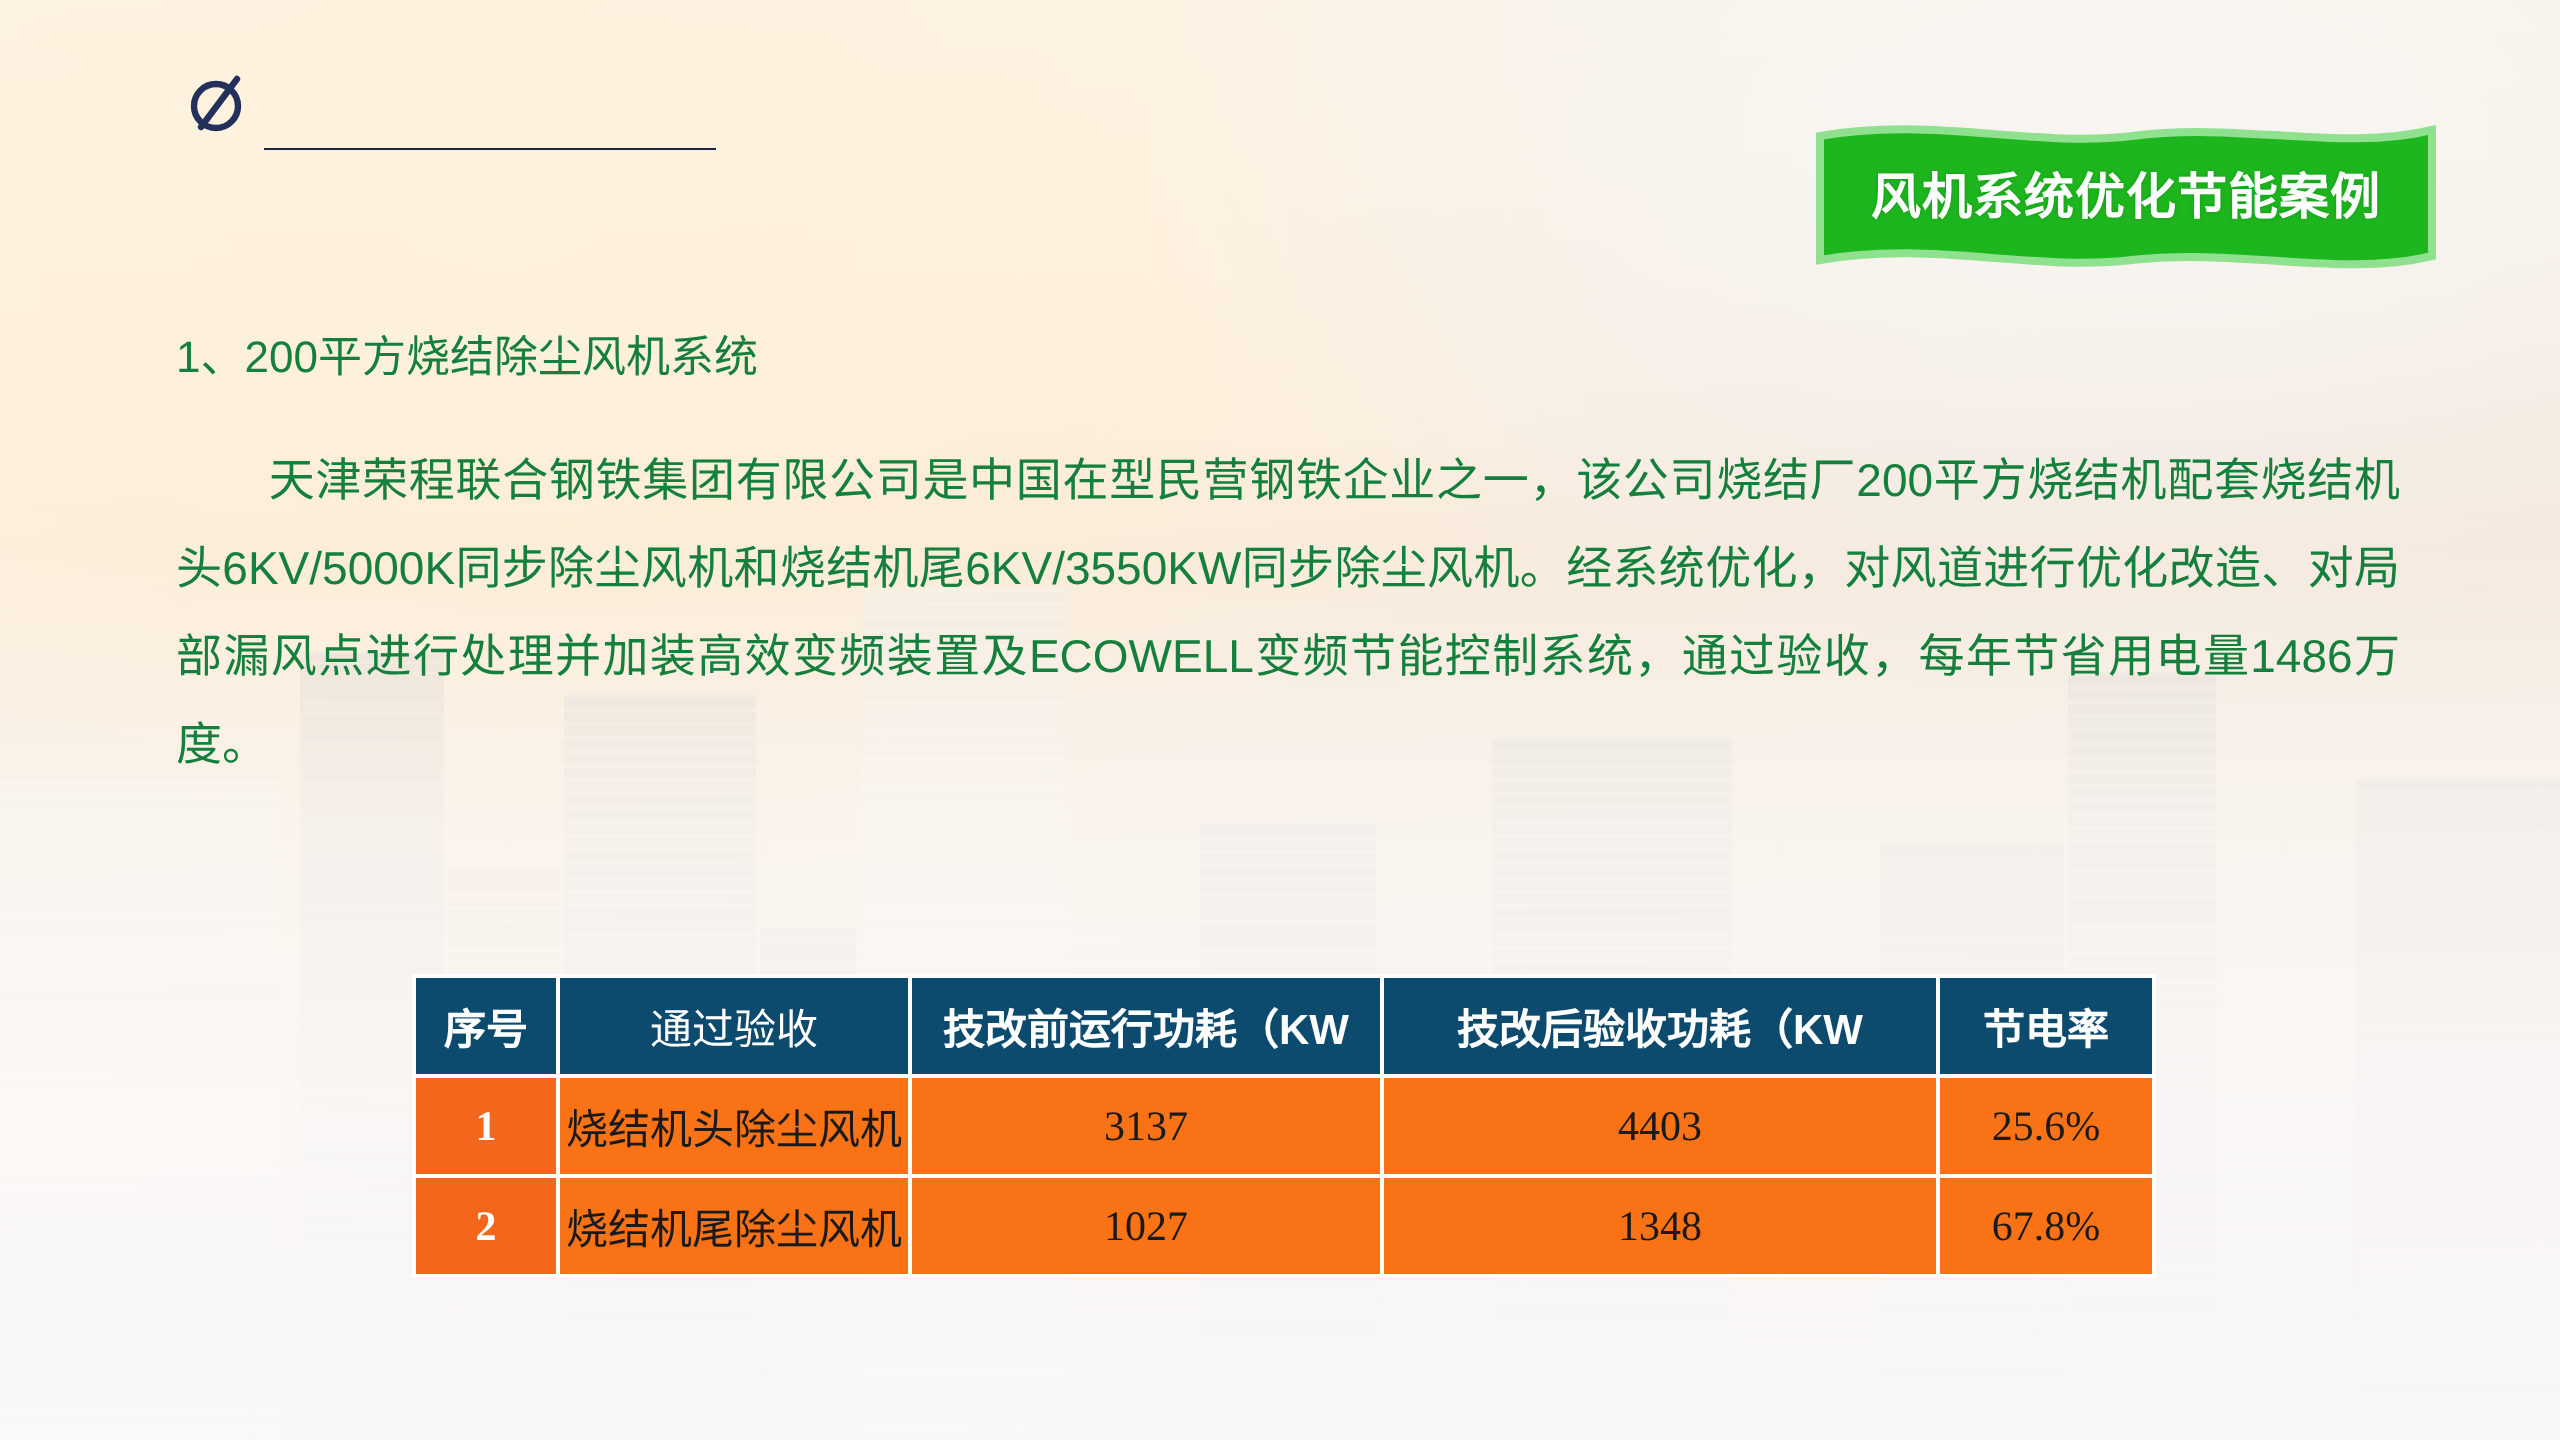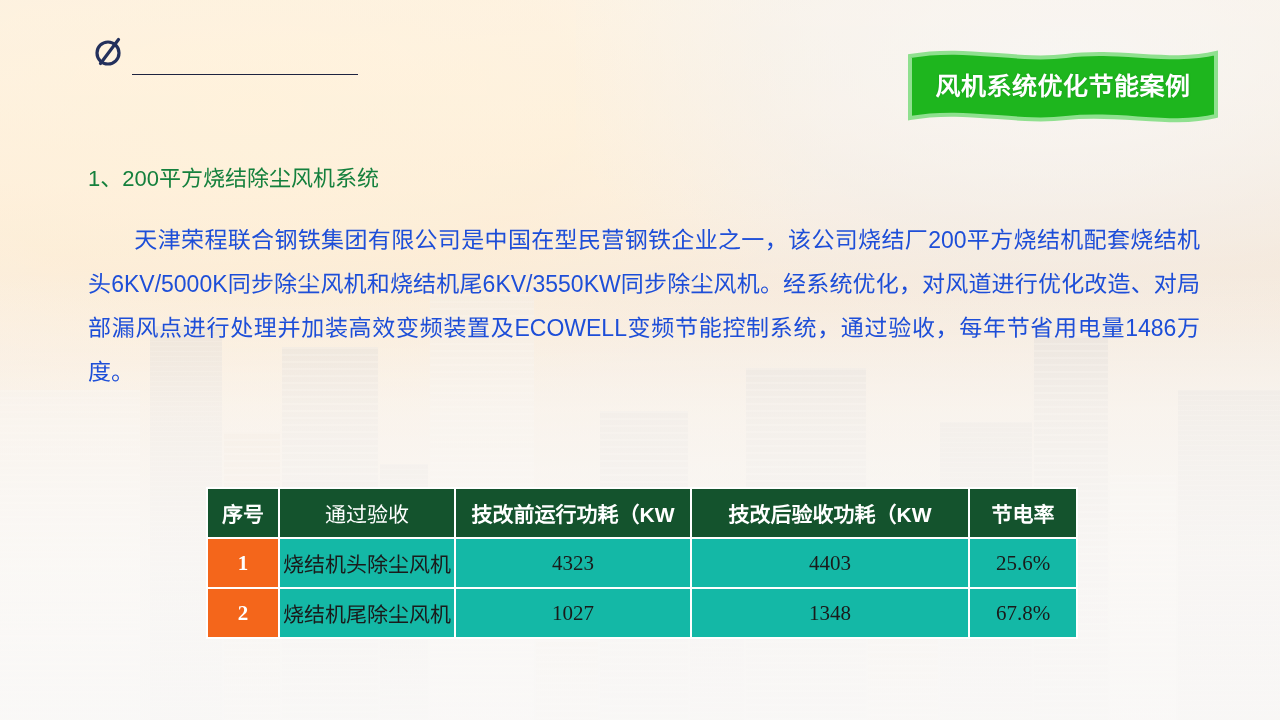--- a/index.html
+++ b/index.html
@@ -158,21 +158,21 @@
     margin-left: 40px;
     width: 226px;
     height: 1px;
     background: #1d2340;
   }
 
   
   .ribbon {
     position: absolute;
     left: 906px;
-    top: 44px;
+    top: 56px;
     width: 314px;
     height: 85px;
   }
   .ribbon svg {
     position: absolute;
     inset: 0;
     display: block;
   }
   .ribbon-label {
     position: absolute;
@@ -202,21 +202,21 @@
     font-size: 22px;
     line-height: 1.2;
     color: #15803d;
     white-space: nowrap;
   }
   .para {
     margin-top: 26px;
     font-family: "Liberation Sans", "DejaVu Sans", sans-serif;
     font-size: 23px;
     line-height: 44px;
-    color: #1d4ed8;
+    color: #15803d;
     text-align: justify;
     text-justify: inter-ideograph;
   }
   .para .indent { display: inline-block; width: 46px; }
 
   
   .table-wrap {
     position: absolute;
     left: 206px;
     top: 487px;
@@ -231,39 +231,39 @@
   table.data th,
   table.data td {
     border: 2px solid #ffffff;
     padding: 0;
     height: 48px;
     vertical-align: middle;
     overflow: hidden;
     white-space: nowrap;
   }
   thead th {
-    background: #14532d;
+    background: #0c4a6e;
     color: #ffffff;
     height: 64px;
     font-size: 21px;
     font-weight: bold;
     text-align: center;
   }
   thead th.serif-head {
     font-family: "Liberation Serif", "DejaVu Serif", serif;
     font-weight: normal;
     font-size: 21px;
   }
   thead th.bold-head {
     font-family: "Liberation Sans", "DejaVu Sans", sans-serif;
     font-weight: bold;
     font-size: 21px;
   }
   tbody td {
-    background: #14b8a6;
+    background: #f97316;
     color: #1a1a1a;
     font-family: "Liberation Serif", "DejaVu Serif", serif;
     font-size: 21px;
     text-align: center;
   }
   tbody td.idx {
     background: #f4661b;
     color: #ffffff;
     font-weight: bold;
     font-family: "Liberation Serif", "DejaVu Serif", serif;
@@ -350,21 +350,21 @@
           <th class="serif-head">通过验收</th>
           <th class="bold-head">技改前运行功耗（KW</th>
           <th class="bold-head">技改后验收功耗（KW</th>
           <th class="bold-head">节电率</th>
         </tr>
       </thead>
       <tbody>
         <tr>
           <td class="idx">1</td>
           <td class="name">烧结机头除尘风机</td>
-          <td>4323</td>
+          <td>3137</td>
           <td>4403</td>
           <td>25.6%</td>
         </tr>
         <tr>
           <td class="idx">2</td>
           <td class="name">烧结机尾除尘风机</td>
           <td>1027</td>
           <td>1348</td>
           <td>67.8%</td>
         </tr>

